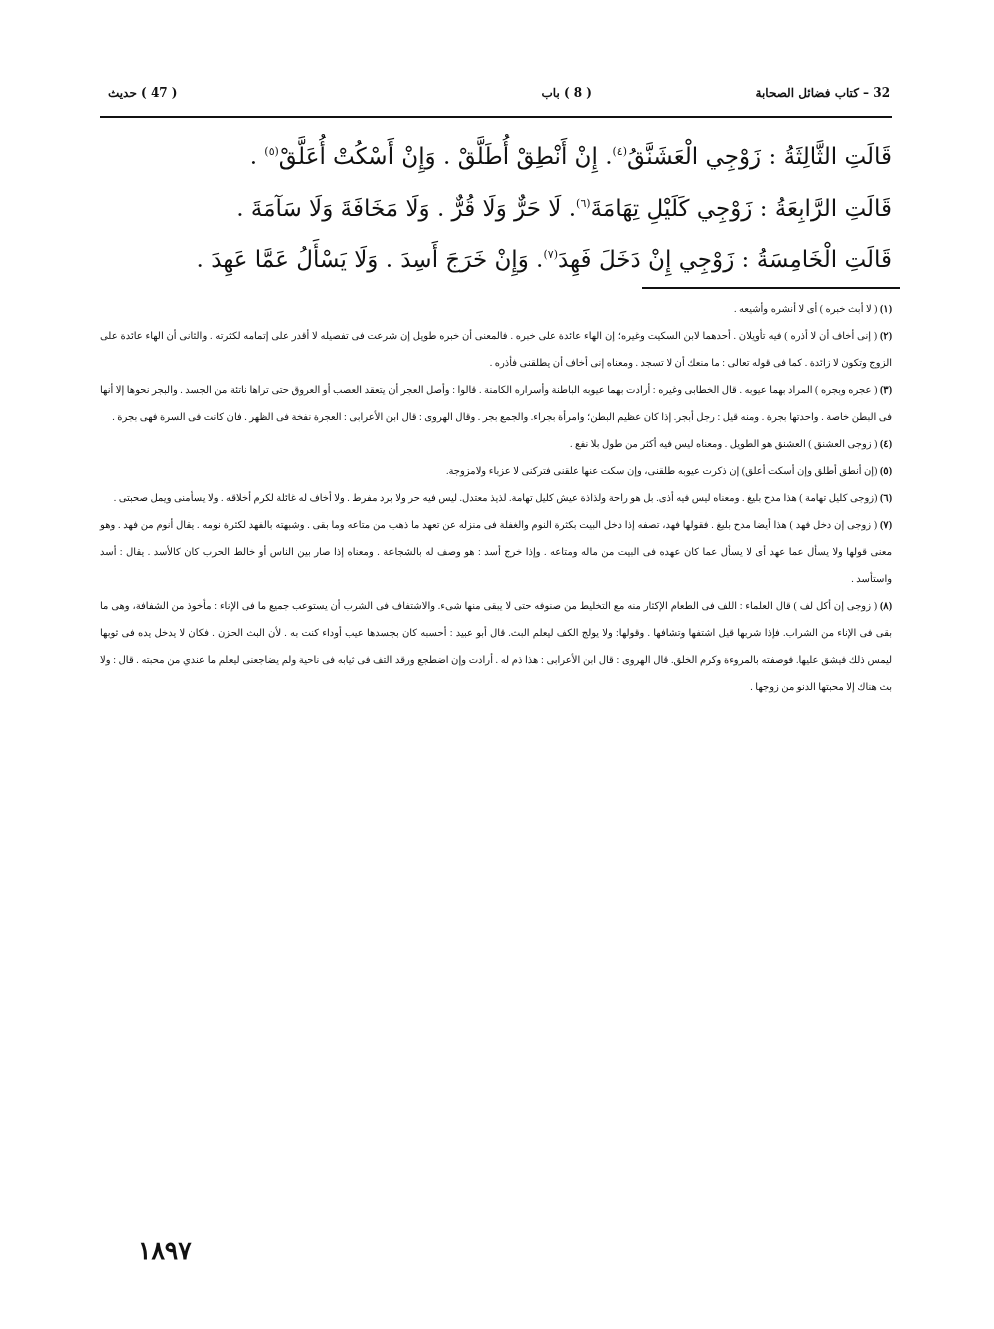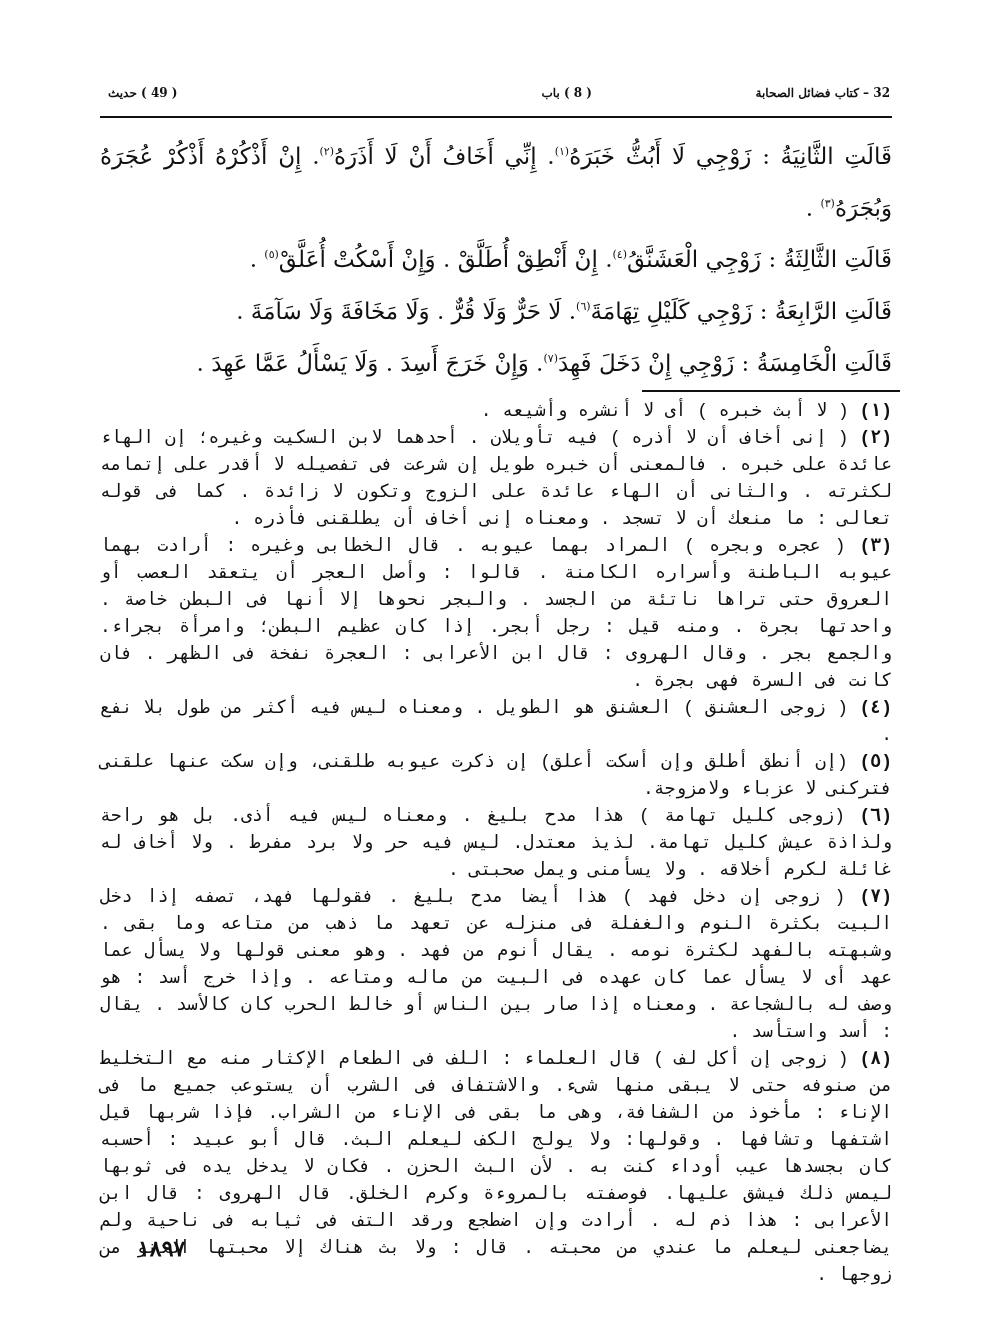--- a/index.html
+++ b/index.html
@@ -13,38 +13,37 @@
     font-family: "DejaVu Serif", serif; font-weight: bold;
   }
   .header span { position: absolute; top: 4px; font-size: 12px; white-space: nowrap; }
   .hdr-right { right: 2px; }
   .hdr-mid { right: 300px; }
   .hdr-left { left: 8px; }
   .hdr-num { font-size: 20px; }
   .main { margin-top: 10px; font-family: "DejaVu Serif", serif; font-size: 23px; line-height: 48px; text-align: justify; }
   .main p { margin: 0; }
   .sep { width: 258px; height: 2px; background: #111; margin: 4px 0 6px 0; margin-right: -8px; }
-  .notes { font-family: Liberation Mono, monospace; font-size: 18px; line-height: 27px; text-align: justify; }
+  .notes { font-family: Liberation Serif, serif; font-size: 10px; line-height: 27px; text-align: justify; }
   .notes p { margin: 0; }
   .notes .fn-num { font-weight: bold; }
   sup { font-size: 11px; }
-  .folio { position: absolute; left: 138px; top: 1236px; font-family: Liberation Serif, serif; font-weight: bold; font-size: 22px; }
+  .folio { position: absolute; left: 138px; top: 1236px; font-family: Liberation Serif, serif; font-weight: bold; font-size: 25px; }
 </style>
 </head>
 <body>
 
 <div class="page">
   <div class="header">
     <span class="hdr-right">32 – كتاب فضائل الصحابة</span>
     <span class="hdr-mid"><span class="hdr-num" style="position:static">( 8 )</span> <span style="position:static">باب</span></span>
-    <span class="hdr-left"><span class="hdr-num" style="position:static">( 49 )</span> <span style="position:static">حديث</span></span>
+    <span class="hdr-left"><span class="hdr-num" style="position:static">( 47 )</span> <span style="position:static">حديث</span></span>
   </div>
 
   <div class="main">
-    <p><span>قَالَتِ الثَّانِيَةُ : زَوْجِي لَا أَبُثُّ خَبَرَهُ</span><sup>(١)</sup><span>. إِنِّي أَخَافُ أَنْ لَا أَذَرَهُ</span><sup>(٢)</sup><span>. إِنْ أَذْكُرْهُ أَذْكُرْ عُجَرَهُ وَبُجَرَهُ</span><sup>(٣)</sup><span> .</span></p>
     <p><span>قَالَتِ الثَّالِثَةُ : زَوْجِي الْعَشَنَّقُ</span><sup>(٤)</sup><span>. إِنْ أَنْطِقْ أُطَلَّقْ . وَإِنْ أَسْكُتْ أُعَلَّقْ</span><sup>(٥)</sup><span> .</span></p>
     <p><span>قَالَتِ الرَّابِعَةُ : زَوْجِي كَلَيْلِ تِهَامَةَ</span><sup>(٦)</sup><span>. لَا حَرٌّ وَلَا قُرٌّ . وَلَا مَخَافَةَ وَلَا سَآمَةَ .</span></p>
     <p><span>قَالَتِ الْخَامِسَةُ : زَوْجِي إِنْ دَخَلَ فَهِدَ</span><sup>(٧)</sup><span>. وَإِنْ خَرَجَ أَسِدَ . وَلَا يَسْأَلُ عَمَّا عَهِدَ .</span></p>
   </div>
 
   <div class="sep"></div>
 
   <div class="notes">
     <p><span class="fn-num">(١)</span> <span>( لا أبث خبره ) أى لا أنشره وأشيعه .</span></p>
     <p><span class="fn-num">(٢)</span> <span>( إنى أخاف أن لا أذره ) فيه تأويلان . أحدهما لابن السكيت وغيره؛ إن الهاء عائدة على خبره . فالمعنى أن خبره طويل إن شرعت فى تفصيله لا أقدر على إتمامه لكثرته . والثانى أن الهاء عائدة على الزوج وتكون لا زائدة . كما فى قوله تعالى : ما منعك أن لا تسجد . ومعناه إنى أخاف أن يطلقنى فأذره .</span></p>

